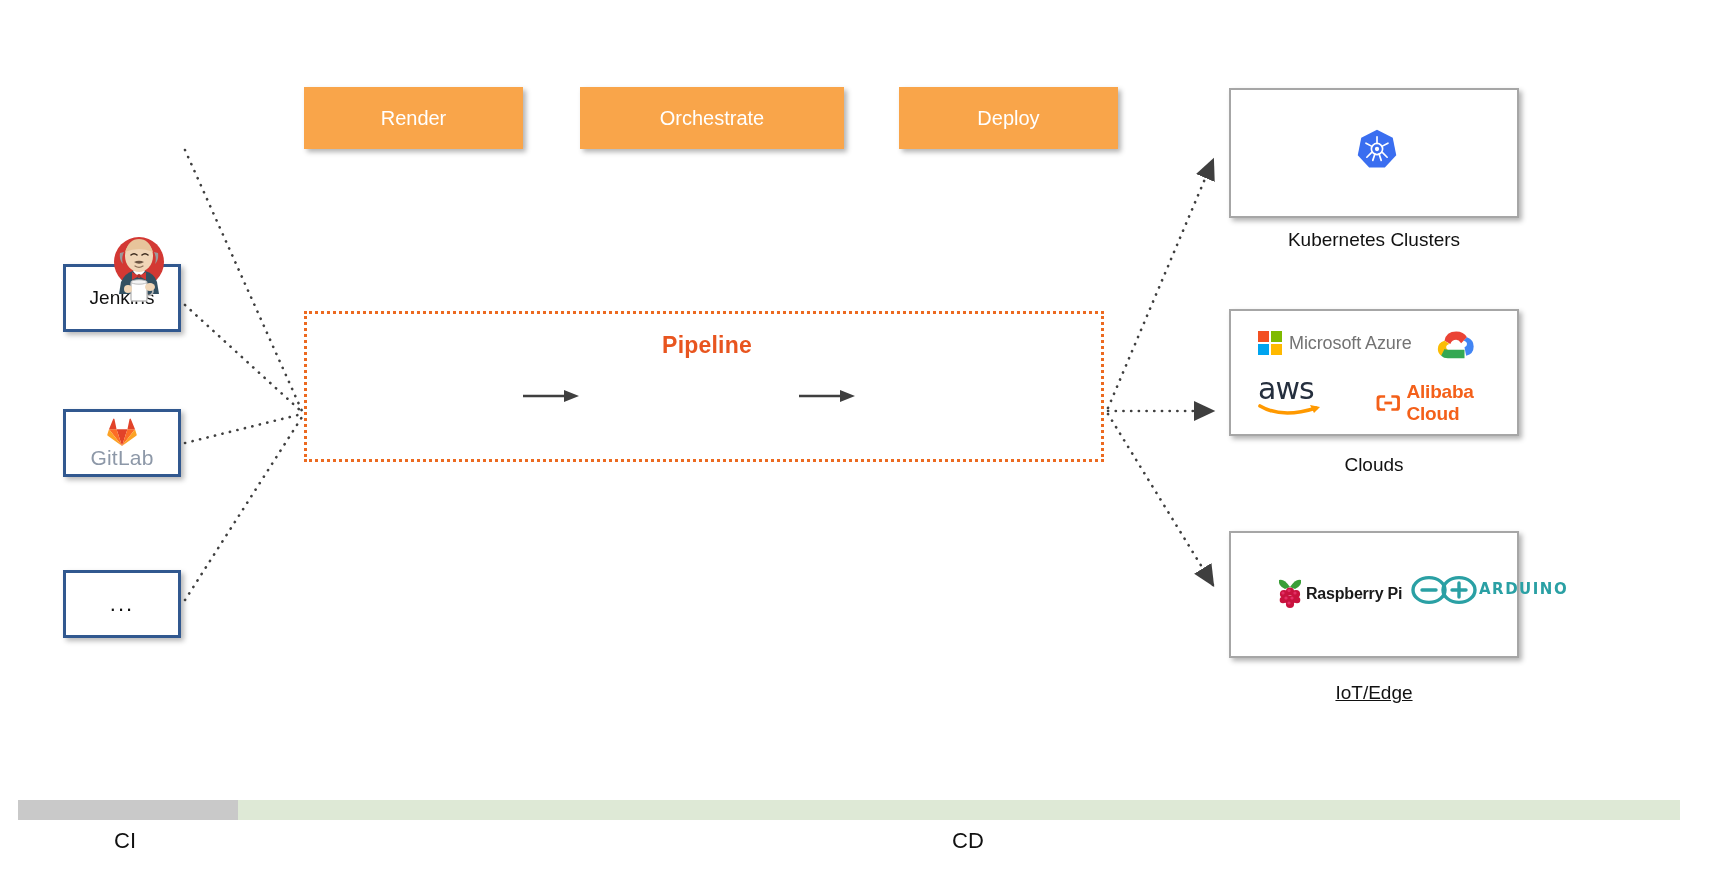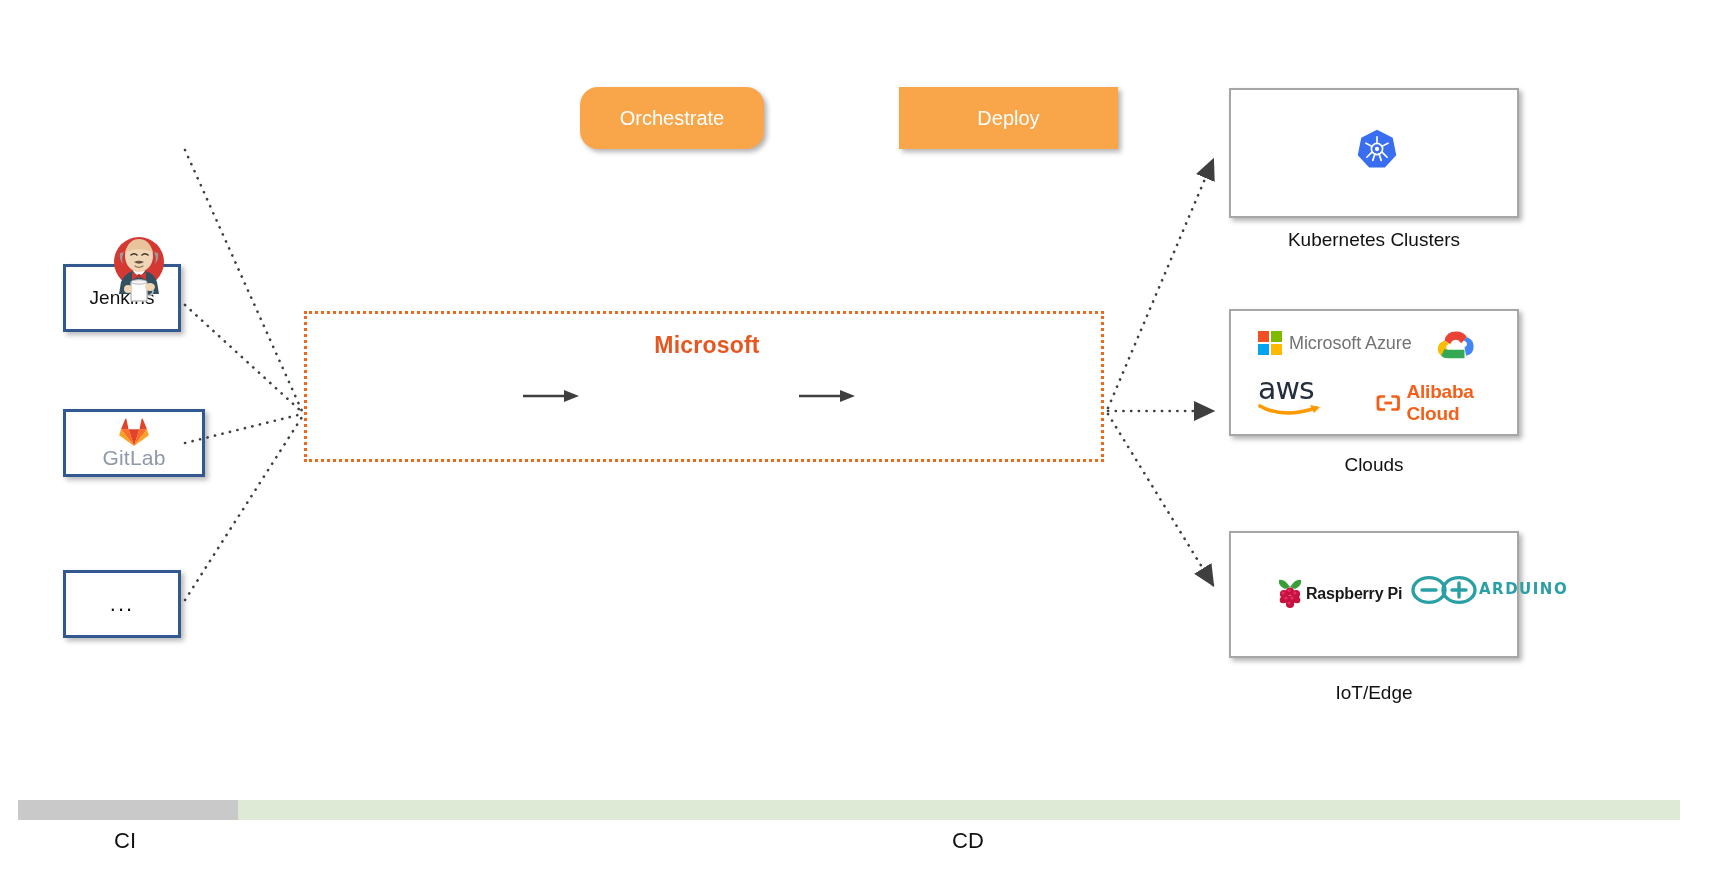--- a/index.html
+++ b/index.html
@@ -270,44 +270,47 @@
     <path d="M29,34 q4,2.6 8,0" stroke="#8a6f57" stroke-width="1.2" fill="none" stroke-linecap="round"></path>
 
     <rect x="25" y="50" width="16" height="19" rx="1.5" fill="#ffffff" stroke="#bcbcbc" stroke-width="1.4"></rect>
     <path d="M41,54 q6,1 6,5 q0,4 -6,5" fill="none" stroke="#bcbcbc" stroke-width="1.6"></path>
     <ellipse cx="33" cy="50" rx="8" ry="2.2" fill="#f4f4f4" stroke="#bcbcbc" stroke-width="1"></ellipse>
 
     <ellipse cx="44" cy="55" rx="5" ry="4" fill="#f0d6b7"></ellipse>
     <ellipse cx="22" cy="57" rx="4" ry="4" fill="#f0d6b7"></ellipse>
   </svg>
 
-  <div class="src-box" style="left:63px; top:409px; width:142px; height:68px;">
+  <div class="src-box" style="left:63px; top:409px; width:118px; height:68px;">
     <div class="gitlab-wrap">
       <svg width="30" height="28" viewBox="0 0 36 34" xmlns="http://www.w3.org/2000/svg">
         <path d="M18,34 L24.6,13.6 L11.4,13.6 z" fill="#e24329"></path>
         <path d="M18,34 L11.4,13.6 L2.2,13.6 z" fill="#fc6d26"></path>
         <path d="M2.2,13.6 L0.2,20 a1.4,1.4 0 0 0 0.5,1.6 L18,34 z" fill="#fca326"></path>
         <path d="M2.2,13.6 L7.3,1.1 a0.8,0.8 0 0 1 1.5,0 L11.4,13.6 z" fill="#e24329"></path>
         <path d="M18,34 L24.6,13.6 L33.8,13.6 z" fill="#fc6d26"></path>
         <path d="M33.8,13.6 L35.8,20 a1.4,1.4 0 0 1 -0.5,1.6 L18,34 z" fill="#fca326"></path>
         <path d="M33.8,13.6 L28.7,1.1 a0.8,0.8 0 0 0 -1.5,0 L24.6,13.6 z" fill="#e24329"></path>
       </svg>
       <span class="gitlab-text">GitLab</span>
     </div>
   </div>
 
   <div class="src-box" style="left:63px; top:570px; width:118px; height:68px;">
     <span class="src-label dots">...</span>
   </div>
 
   <div class="kubevela-box">
-    <div class="kubevela-title">Microsoft</div>
-  </div>
-
-  <div class="stage-box" style="left:580px; width:184px;border-radius:18px;">
+    <div class="kubevela-title">Pipeline</div>
+  </div>
+
+  <div class="stage-box" style="left:304px; width:219px;">
+    <span>Render</span>
+  </div>
+  <div class="stage-box" style="left:580px; width:264px;">
     <span>Orchestrate</span>
   </div>
   <div class="stage-box" style="left:856px; width:219px;margin-left:43px;">
     <span>Deploy</span>
   </div>
 
   <svg class="stage-arrow" style="left:523px; width:57px;" viewBox="0 0 57 14" xmlns="http://www.w3.org/2000/svg">
     <path d="M0,7 L42,7" stroke="#3f3f3f" stroke-width="2.6"></path>
     <path d="M41,1 L56,7 L41,13 z" fill="#3f3f3f"></path>
   </svg>
@@ -409,20 +412,20 @@
           <ellipse cx="20" cy="15" rx="16" ry="12.4"></ellipse>
           <ellipse cx="50" cy="15" rx="16" ry="12.4"></ellipse>
           <path d="M13,15 L27,15" stroke-linecap="round"></path>
           <path d="M43,15 L57,15" stroke-linecap="round"></path>
           <path d="M50,8 L50,22" stroke-linecap="round"></path>
         </g>
       </svg>
       <span class="arduino-text">ARDUINO</span>
     </div>
   </div>
-  <div class="tgt-label" style="left:1229px; top:682px; width:290px;">IoT/Edge</div>
+  <div class="tgt-label" style="left:1229px; top:682px; width:290px;text-decoration:underline;">IoT/Edge</div>
 
   <div class="phase-bar phase-ci-bar"></div>
   <div class="phase-bar phase-cd-bar"></div>
   <div class="phase-label" style="left:114px;">CI</div>
   <div class="phase-label" style="left:952px;">CD</div>
 
 </div>
 
 </body></html>

